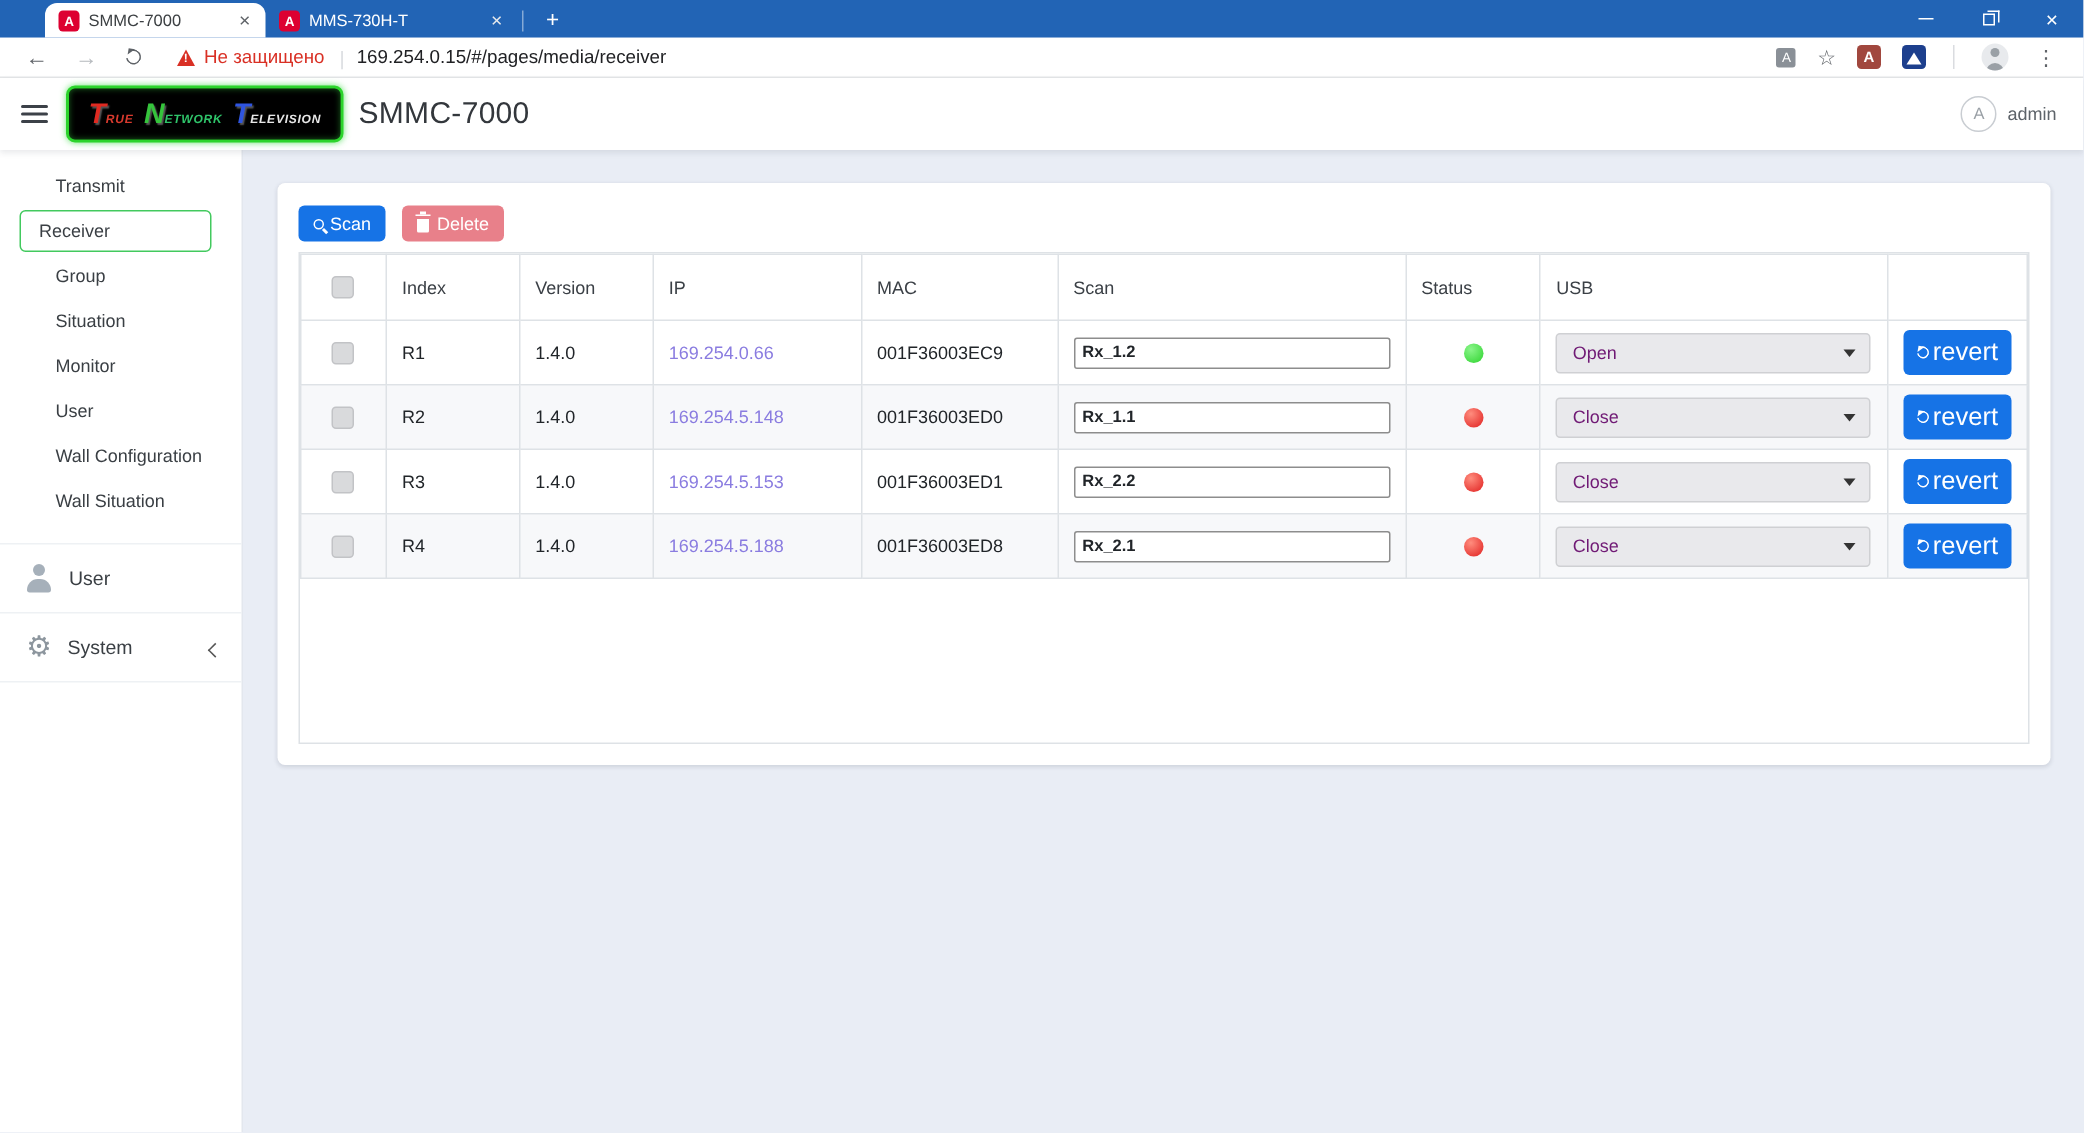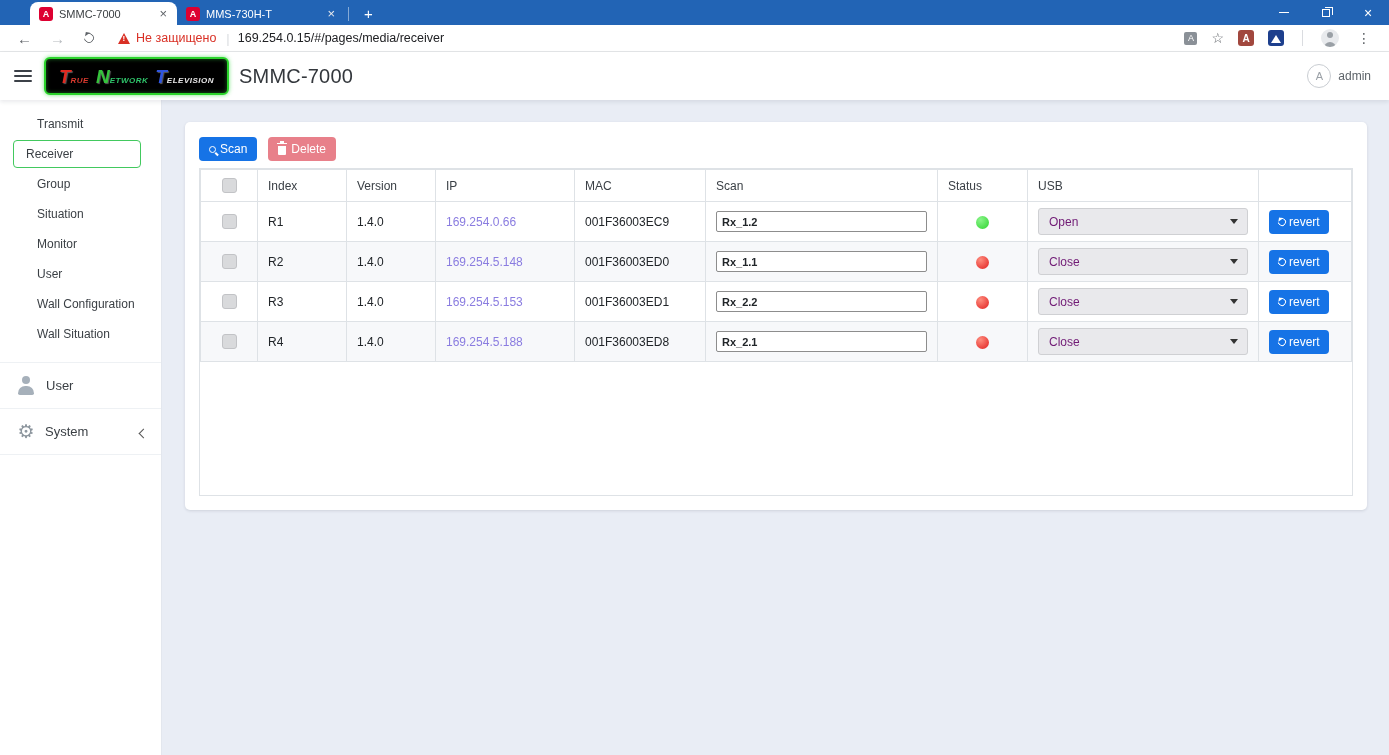--- a/index.html
+++ b/index.html
@@ -98,32 +98,32 @@
   .btn-delete { background:#e8808a; }
   .search-icon { position:relative; display:inline-block; width:7px; height:7px; border:1.6px solid #fff; border-radius:50%; margin-right:4px; }
   .search-icon::after { content:""; position:absolute; left:5.5px; top:5.5px; width:4px; height:1.6px; background:#fff; transform:rotate(45deg); transform-origin:0 0; }
   .trash-icon { position:relative; display:inline-block; width:8px; height:9px; background:#fff; border-radius:0 0 1px 1px; margin-right:5px; margin-top:2px; }
   .trash-icon::before { content:""; position:absolute; top:-3px; left:-1px; width:10px; height:1.6px; background:#fff; }
   .trash-icon::after { content:""; position:absolute; top:-5px; left:2px; width:4px; height:2px; background:#fff; }
 
   .table-wrap { border:1px solid #dee2e6; height:328px; overflow:hidden; }
   table { width:100%; border-collapse:collapse; font-size:12px; color:#212529; }
   th, td { border:1px solid #dee2e6; text-align:left; font-weight:normal; }
-  th { padding:8px 10px; color:#3b4046; }
+  th { padding:14px 10px; color:#3b4046; }
   td { padding:6px 10px; height:39px; }
   tbody tr:nth-child(even) { background:#f7f8fa; }
   .col-check, td.cell-check { text-align:center; }
   input[type="checkbox"] { appearance:none; -webkit-appearance:none; width:15px; height:15px; background:#d9dadc; border:1px solid #c2c3c6; border-radius:3px; cursor:pointer; vertical-align:middle; }
   .ip-link { color:#8a7ce0; text-decoration:none; cursor:pointer; }
   .name-input { width:211px; height:21px; border:1px solid #8d8d8d; border-radius:2px; font-size:11px; padding:1px 5px; font-family:inherit; color:#212529; background:#fff;font-weight:bold; }
   .td-status { text-align:center; }
   .dot { display:inline-block; width:13px; height:13px; border-radius:50%; vertical-align:middle; }
   .usb-select { width:210px; height:27px; background:#e9e9ec; border:1px solid #cfd0d3; border-radius:3px; display:flex; align-items:center; justify-content:space-between; padding:0 9px 0 10px; cursor:pointer; color:#701a75; }
   .select-caret { width:0; height:0; border-left:4px solid transparent; border-right:4px solid transparent; border-top:5px solid #333; display:inline-block; }
-  .revert-btn { display:inline-flex; align-items:center; gap:3px; background:#1673e6; color:#fff; border:none; border-radius:4px; font-size:12px; padding:5px 9px; cursor:pointer; font-family:inherit; }
+  .revert-btn { display:inline-flex; align-items:center; gap:3px; background:#1673e6; color:#fff; border:none; border-radius:4px; font-size:17px; padding:5px 9px; cursor:pointer; font-family:inherit; }
   .revert-btn .arc-icon { width:8px; height:8px; border-width:1.6px; color:#fff; }
 </style>
 </head>
 <body>
 
 <div class="titlebar">
   <div class="tabs">
     <div class="tab active">
       <span class="favicon">A</span>
       <span class="tab-label">SMMC-7000</span>

